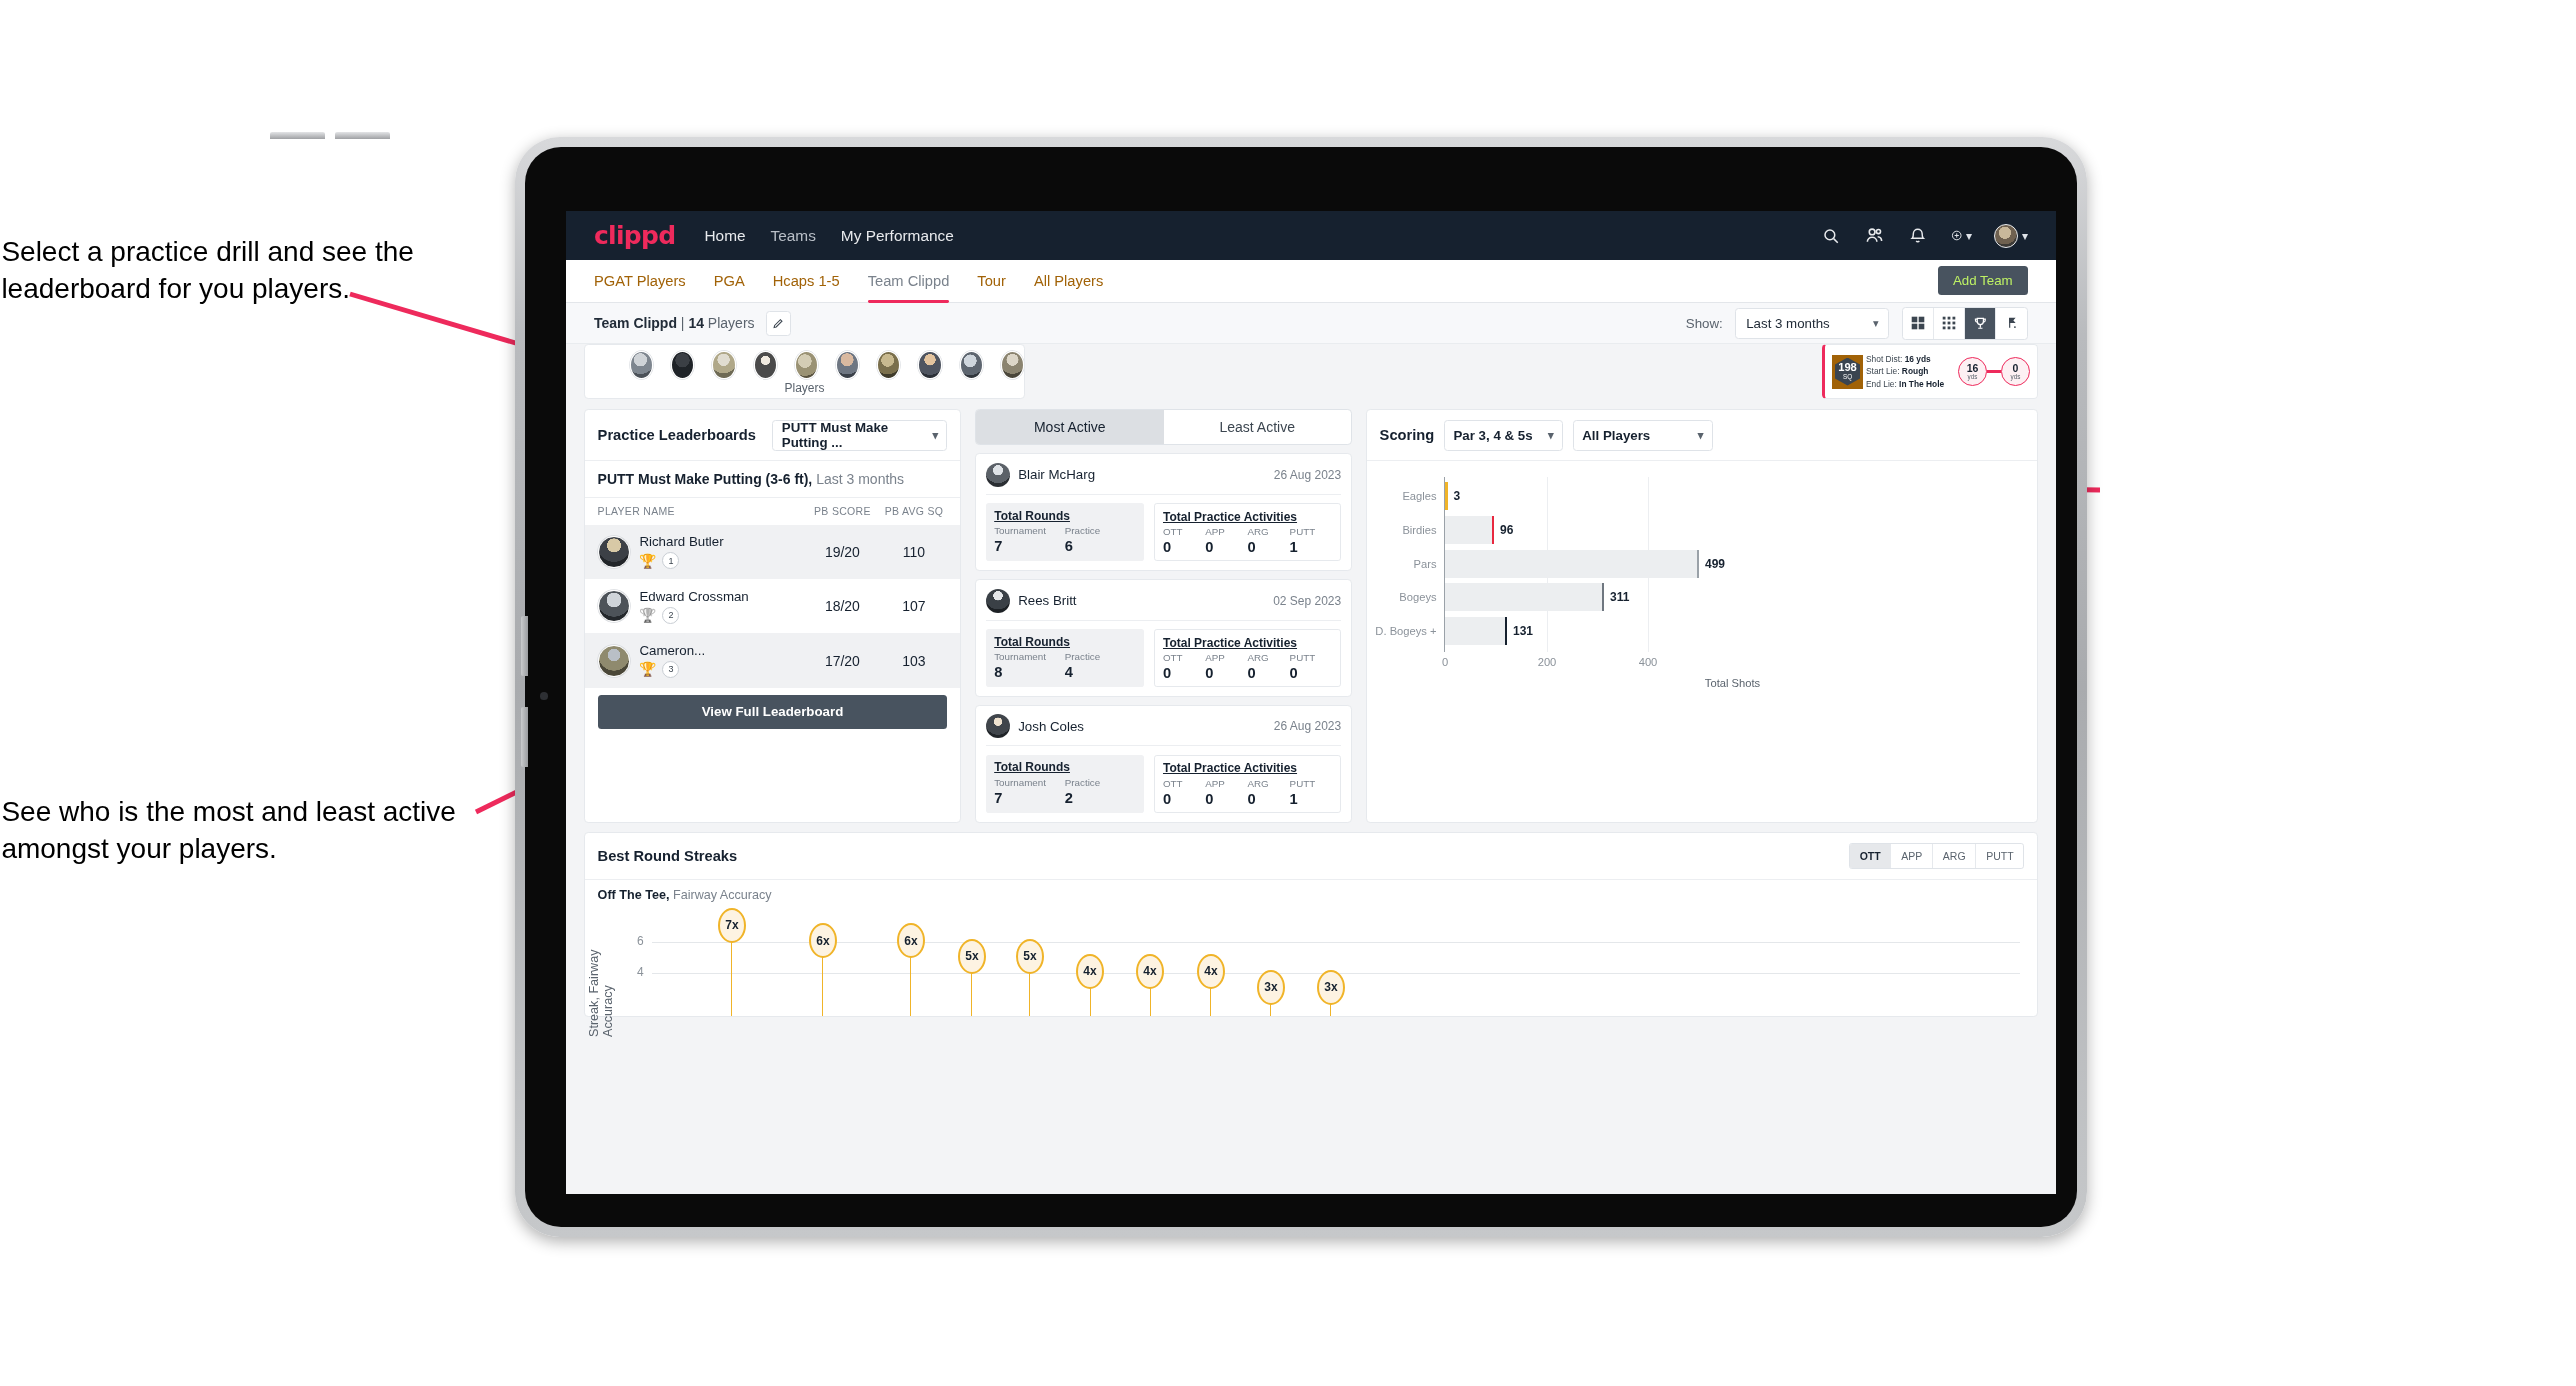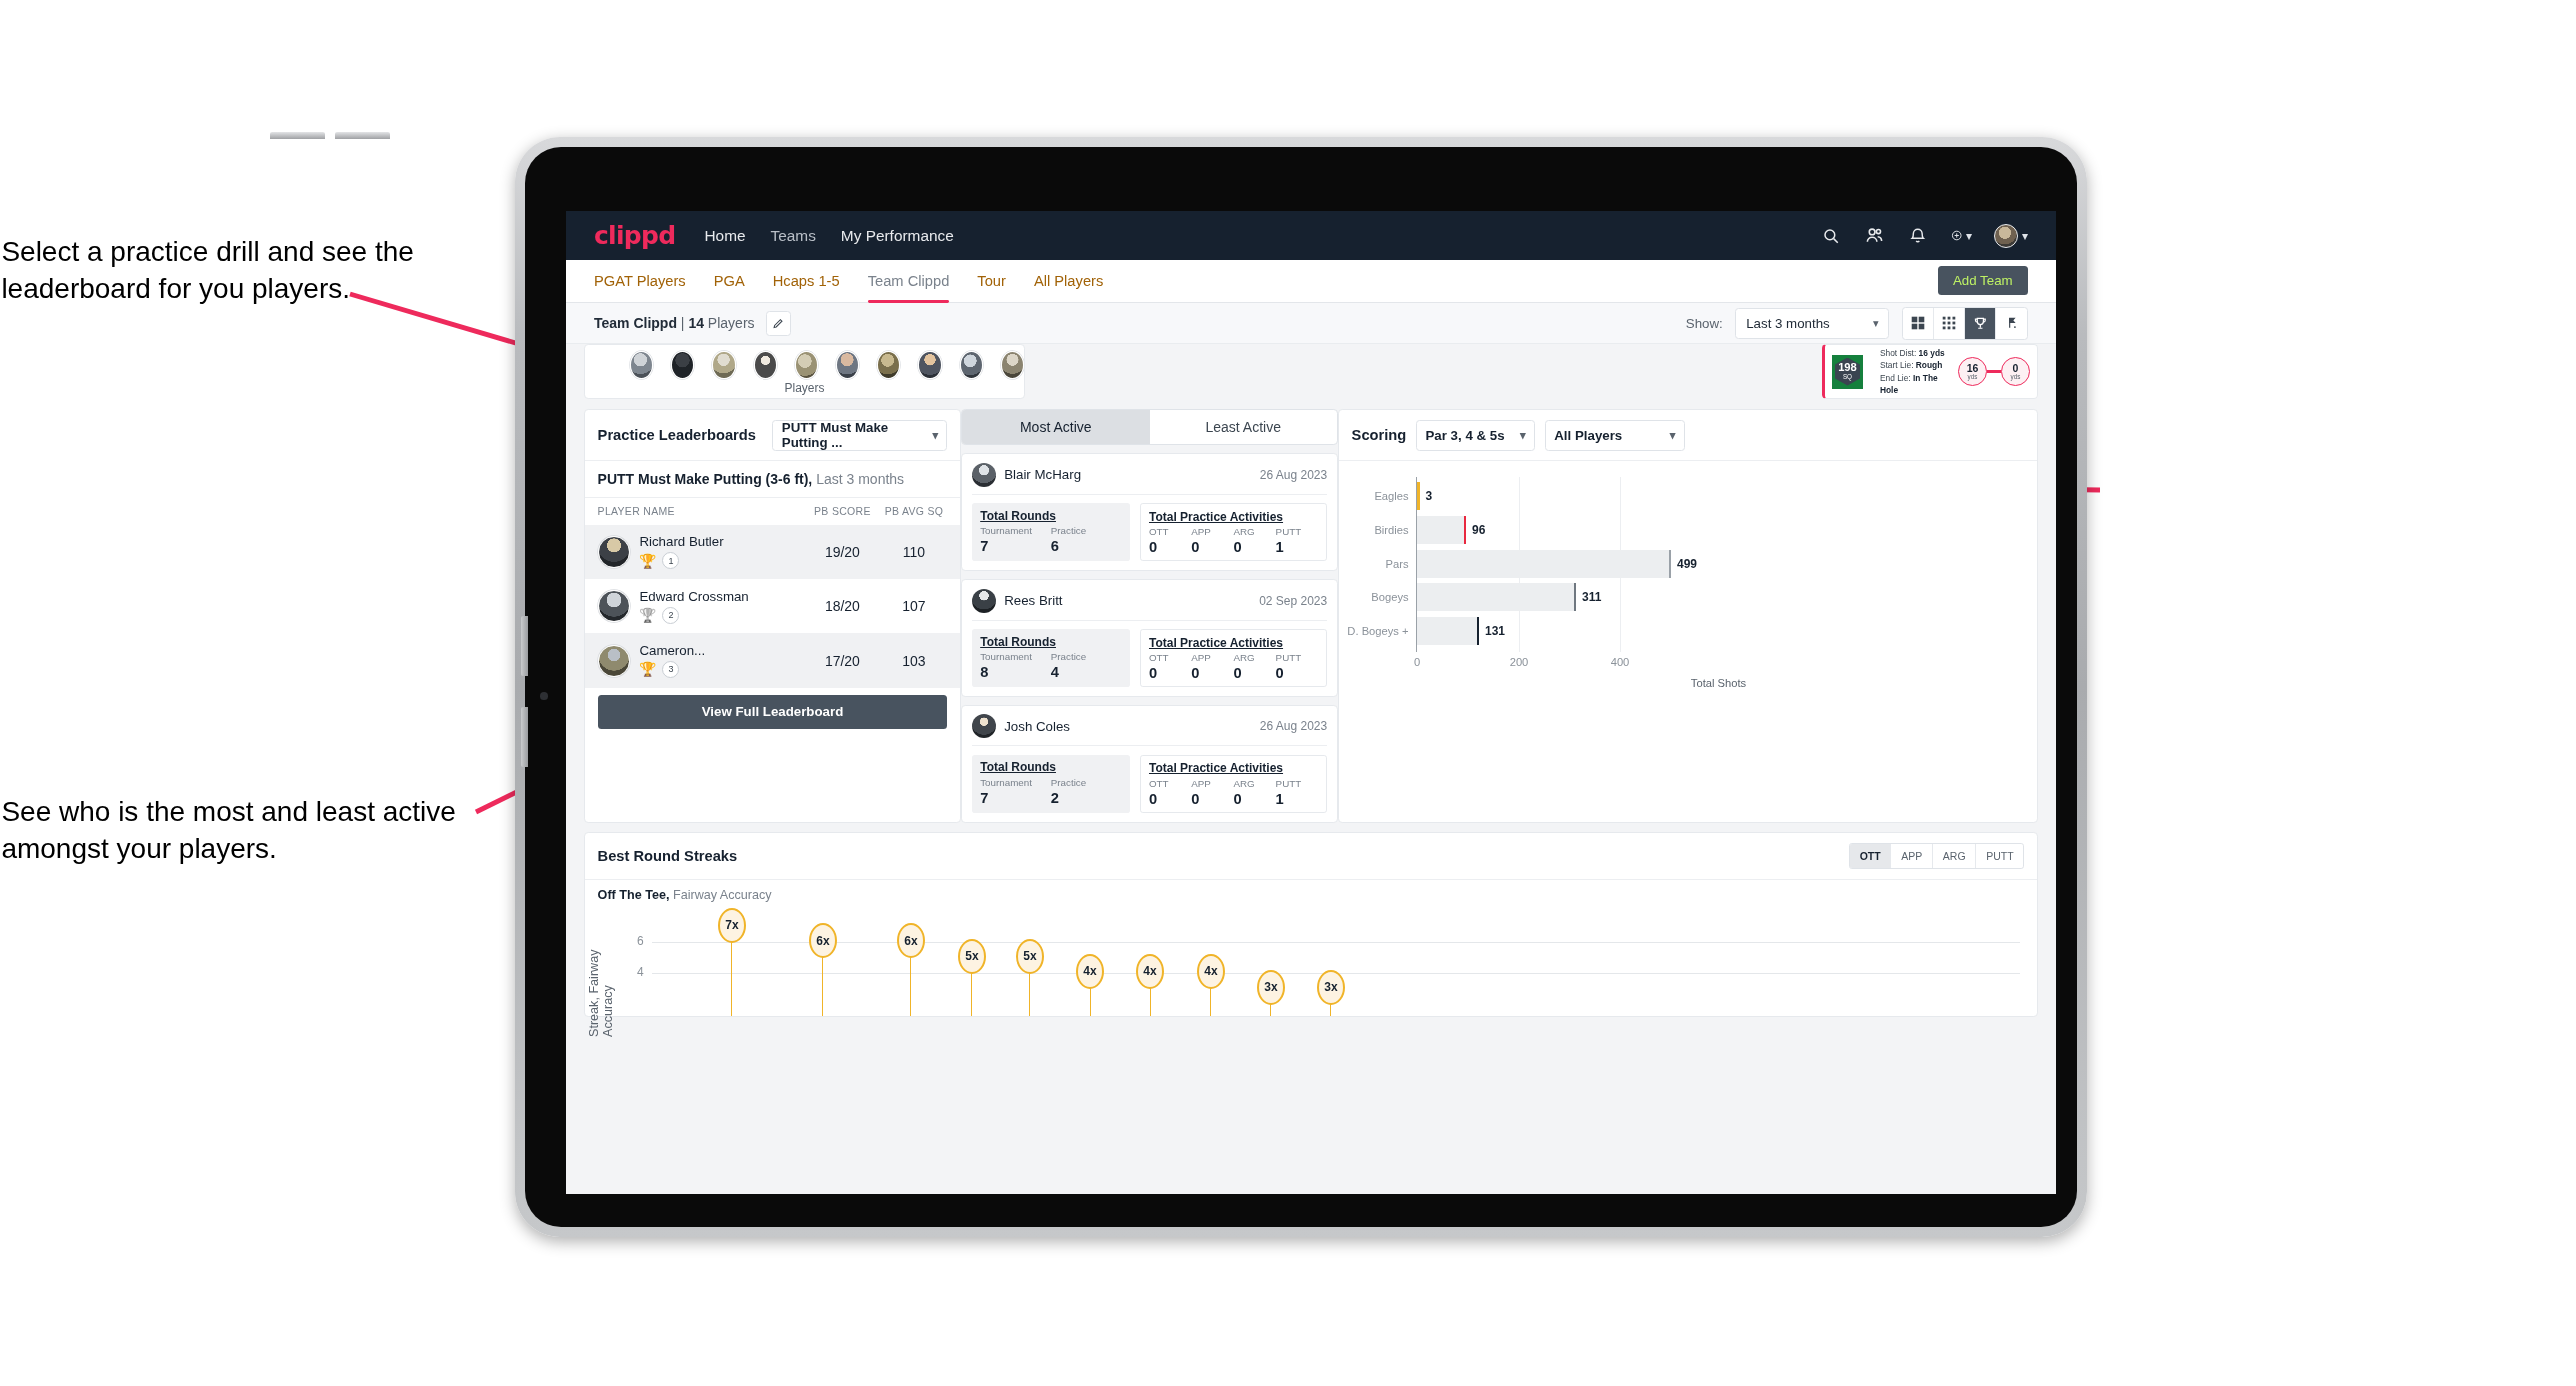--- a/index.html
+++ b/index.html
@@ -113,38 +113,38 @@
 
   
   #toprow { display:flex; gap:14px; padding-top: 0; }
   #players-card { width:441px; height:55px; position:relative; overflow:hidden; }
   .avatars { display:flex; gap:18px; padding:5.6px 0 0 45px; }
   .av { width:28px; height:28px; border-radius:50%; border:1.4px solid #fff;
         box-shadow:0 0 0 0.7px #dadde1; }
   .players-cap { text-align:center; font-size:12px; color:#5a636d; margin-top:2.8px;}
   #shot-card { width:216px; height:55px; margin-left:auto; position:relative; overflow:hidden;
     border-left:3.5px solid #ee2a5c; display:flex; align-items:center; padding:0 7px; }
-  .sq-badge { width:31px; height:34px; background:#15803d; display:flex; align-items:center;
-    justify-content:center; margin-right:17px; }
+  .sq-badge { width:31px; height:34px; background:#a16207; display:flex; align-items:center;
+    justify-content:center; margin-right:3px; }
   .hexb { width:25px; height:28px; background:#3a4450;
     clip-path: polygon(50% 0,100% 25%,100% 75%,50% 100%,0 75%,0 25%);
     color:#fff; display:flex; flex-direction:column; align-items:center; justify-content:center; }
   .hexb .n { font-size:11.2px; font-weight:700; line-height:1; }
   .hexb .s { font-size:6.3px; line-height:1; margin-top:0.7px; }
   .shot-lines { font-size:8.4px; color:#3c4650; line-height:1.45; }
   .shot-lines b { color:#16212f; }
   .shot-circles { margin-left:auto; display:flex; align-items:center; }
   .scirc { width:29px; height:29px; border-radius:50%; border:1.4px solid #ee2a5c; background:#fdf0f3;
     display:flex; flex-direction:column; align-items:center; justify-content:center; }
   .scirc .v { font-size:10.5px; font-weight:700; color:#16212f; line-height:1; }
   .scirc .u { font-size:6.3px; color:#5a636d; line-height:1; }
   .sconn { width:14px; height:2.1px; background:#ee2a5c; }
 
   
-  #midrow { display:flex; gap:0; margin-top:9.8px; }
+  #midrow { display:flex; gap:14px; margin-top:9.8px; }
   #lb-card { width:377px; }
   #act-card { width:377px; background:transparent; border:none; }
   #score-card { flex:1; }
 
   .card-head { display:flex; align-items:center; padding:9.8px 12.6px;
     border-bottom:0.7px solid #eceef1; gap:9.8px; }
   .card-title { font-size:14.7px; font-weight:700; color:#16212f; }
   .dd { border:0.7px solid #dfe3e8; border-radius:3.5px; height:31px; display:flex;
     align-items:center; padding:0 8.4px; font-size:13.3px; color:#16212f; font-weight:700; gap:7px; }
   .dd .cv { color:#5a636d; font-size:11.2px; }

